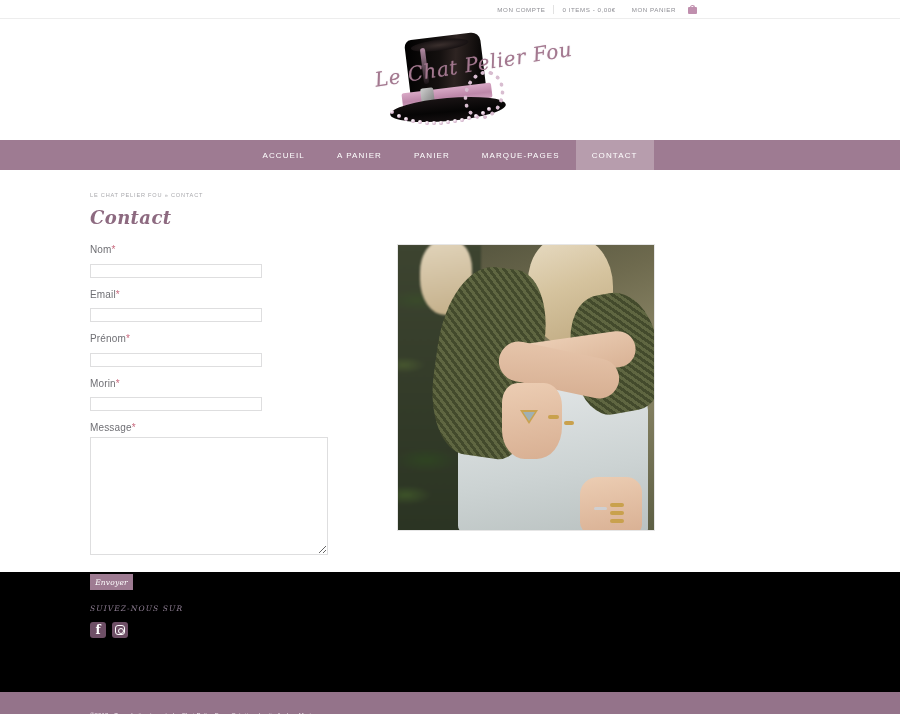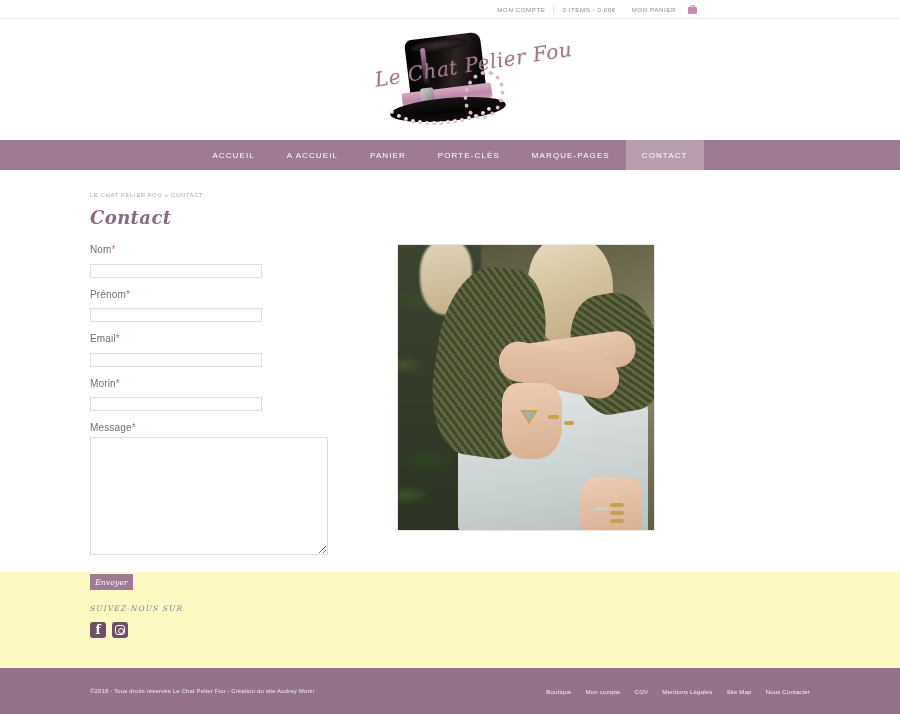--- a/index.html
+++ b/index.html
@@ -305,22 +305,22 @@
     border-top:14px solid #c9a250;
   }
   .ph-ring-tri:after{
     content:"";position:absolute;left:-6px;top:-12px;
     border-left:6px solid transparent;border-right:6px solid transparent;
     border-top:9px solid #9fb0b4;
   }
 
   
   .social-band {
-    background: #fef9c3;
-    height: 96px;
+    background: #000000;
+    height: 120px;
   }
   .social-title {
     padding-top: 32px;
     font-family: "DejaVu Serif", serif;
     font-style: italic;
     font-size: 7.5px;
     letter-spacing: 1.1px;
     color: #8e7e93;
   }
   .social-icons { display: flex; gap: 6px; margin-top: 9px; }
@@ -414,23 +414,22 @@
       <span style="left:88px;top:22px"></span>
         <span style="left:95px;top:19px"></span>
       <span style="left:101px;top:15px"></span>
     </div>
     <div class="logo-script">Le Chat Pelier Fou</div>
   </div>
 </div>
 
 <nav class="nav">
   <a class="nav-item" href="#">ACCUEIL</a>
-  <a class="nav-item" href="#">A ACCUEIL</a>
+  <a class="nav-item" href="#">A PANIER</a>
   <a class="nav-item" href="#">PANIER</a>
-  <a class="nav-item" href="#">PORTE-CLÉS</a>
   <a class="nav-item" href="#">MARQUE-PAGES</a>
   <a class="nav-item active" href="#">CONTACT</a>
 </nav>
 
 <div class="page">
   <div class="container">
 
     <div class="breadcrumb">
       <a href="#">LE CHAT PELIER FOU</a>
       <span>»</span>
@@ -445,28 +444,28 @@
 
         <div class="field">
           <label class="field-label">
             <span>Nom</span><span class="req">*</span>
           </label>
           <input type="text" placeholder="" style="">
         </div>
 
         <div class="field">
           <label class="field-label">
-            <span>Prénom</span><span class="req">*</span>
+            <span>Email</span><span class="req">*</span>
           </label>
           <input type="text" placeholder="" style="">
         </div>
 
         <div class="field">
           <label class="field-label">
-            <span>Email</span><span class="req">*</span>
+            <span>Prénom</span><span class="req">*</span>
           </label>
           <input type="text" placeholder="" style="">
         </div>
 
         <div class="field">
           <label class="field-label">
             <span>Morin</span><span class="req">*</span>
           </label>
           <input type="text" placeholder="" style="">
         </div>

